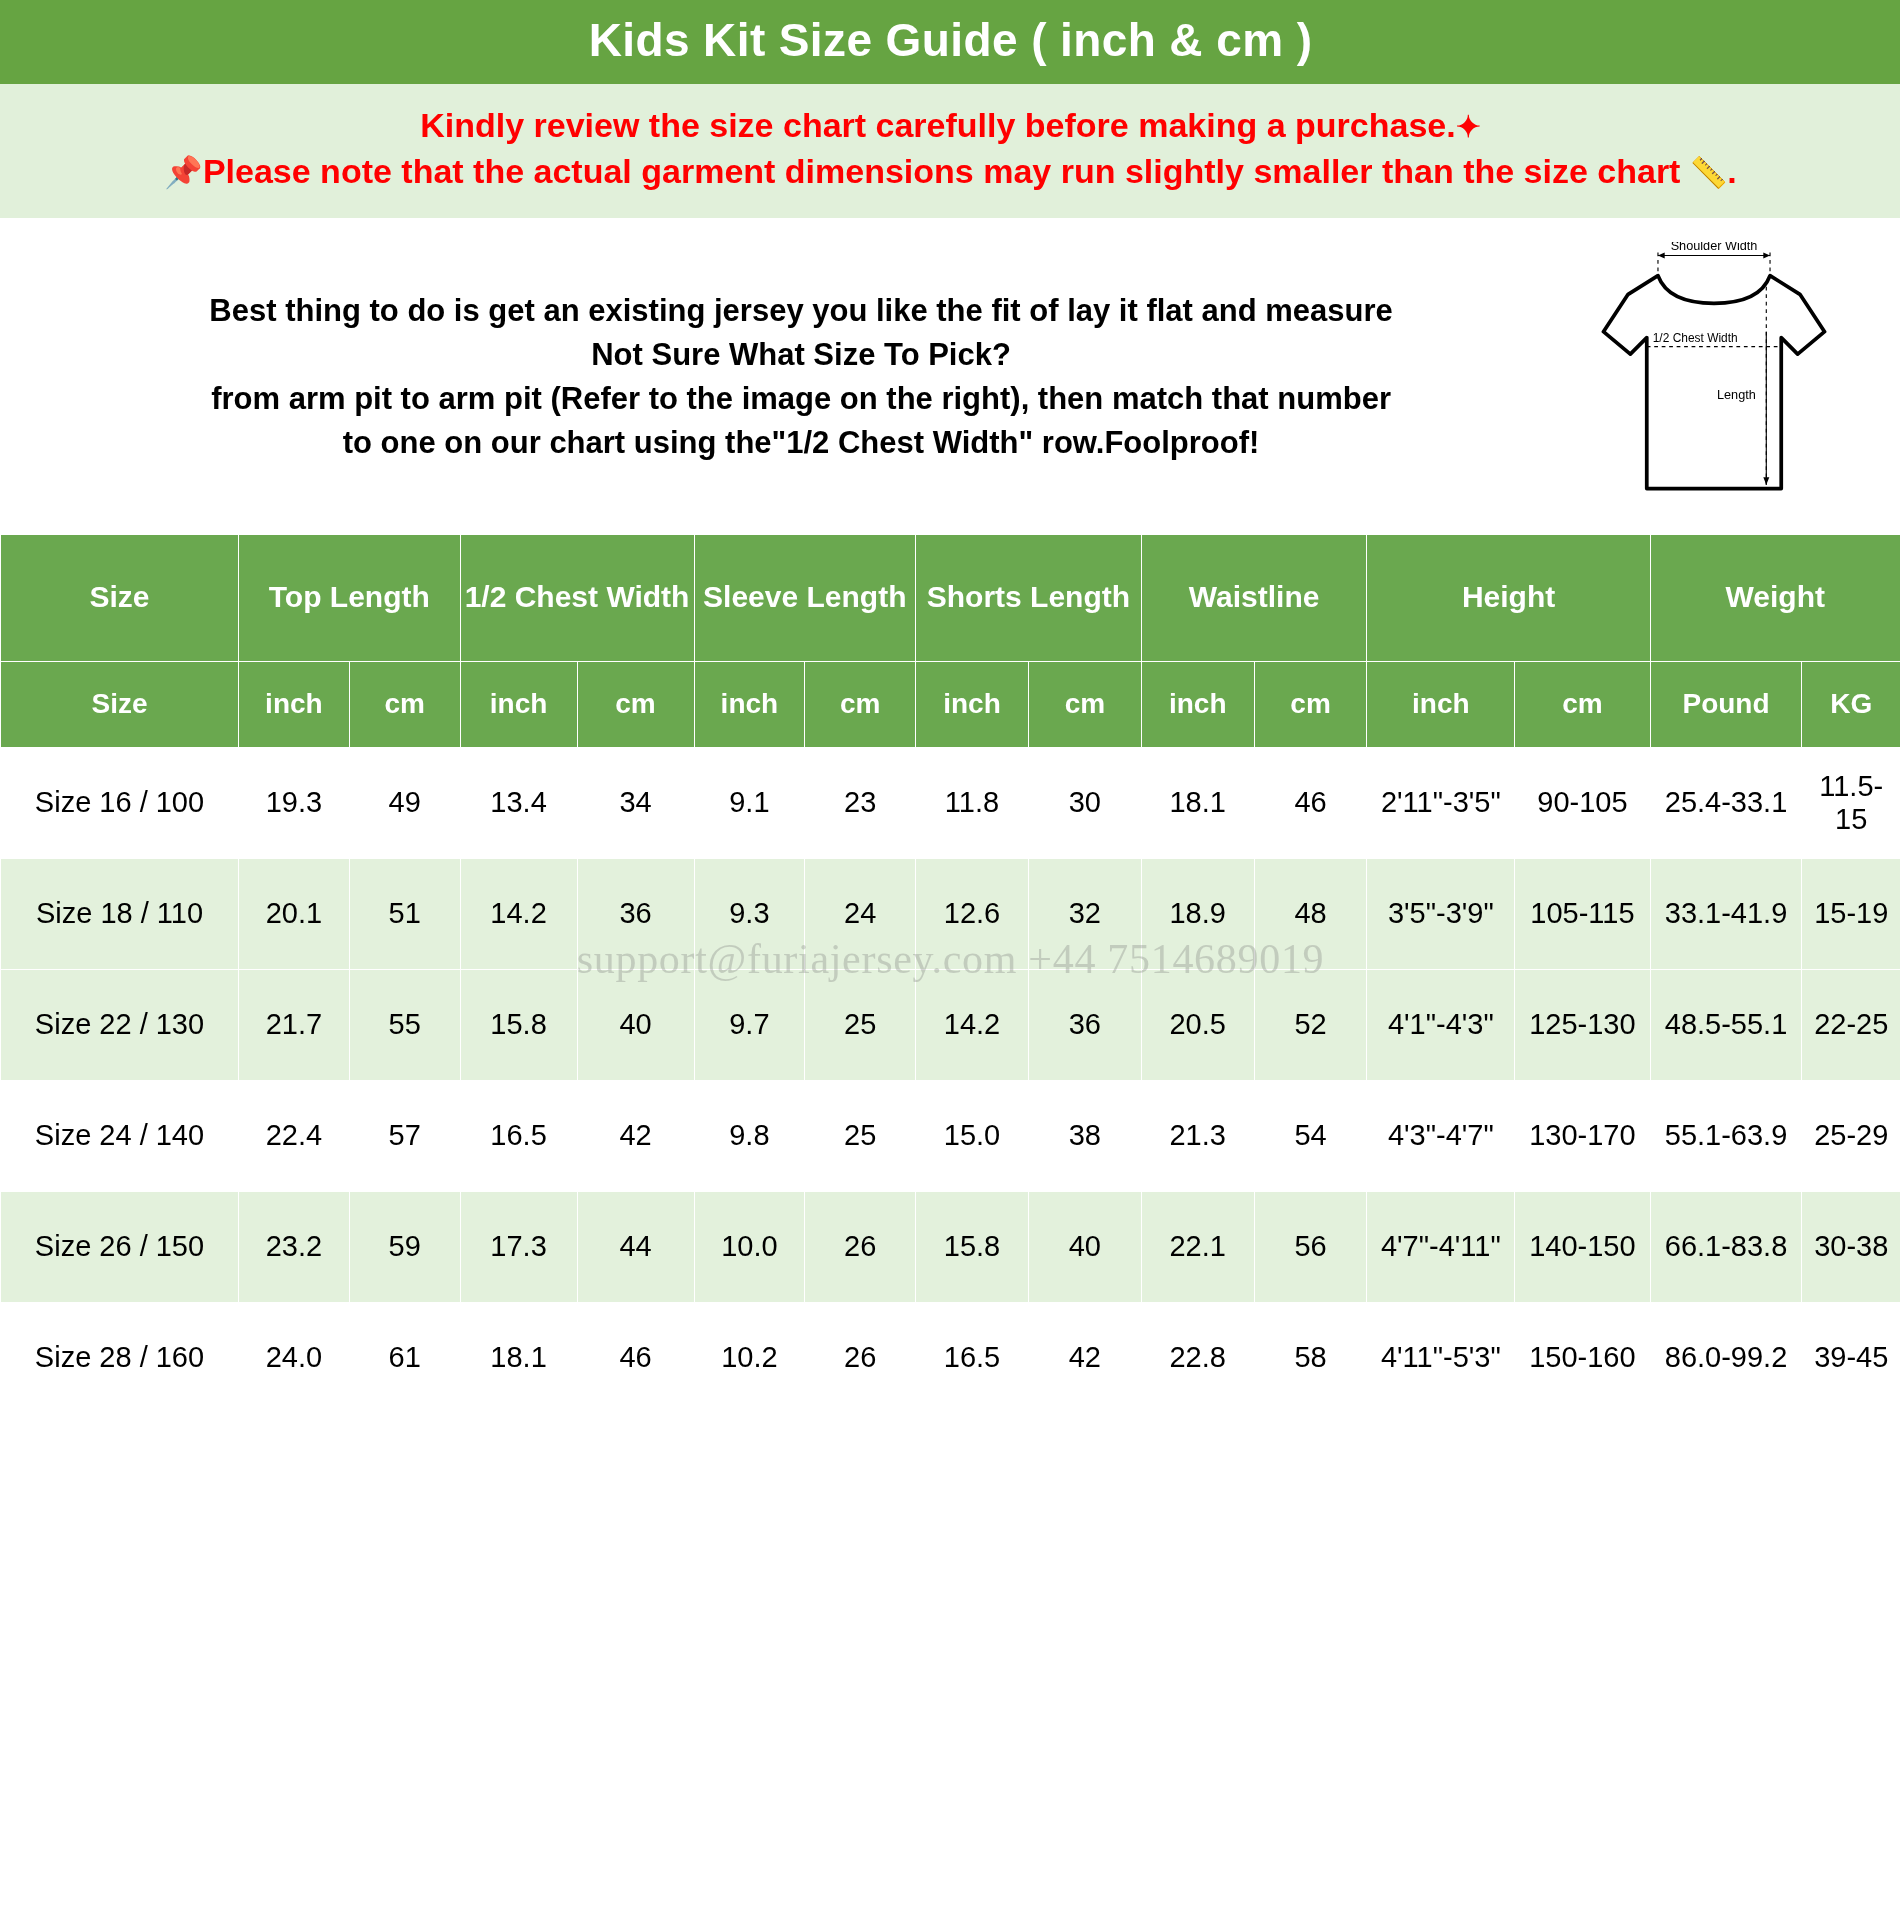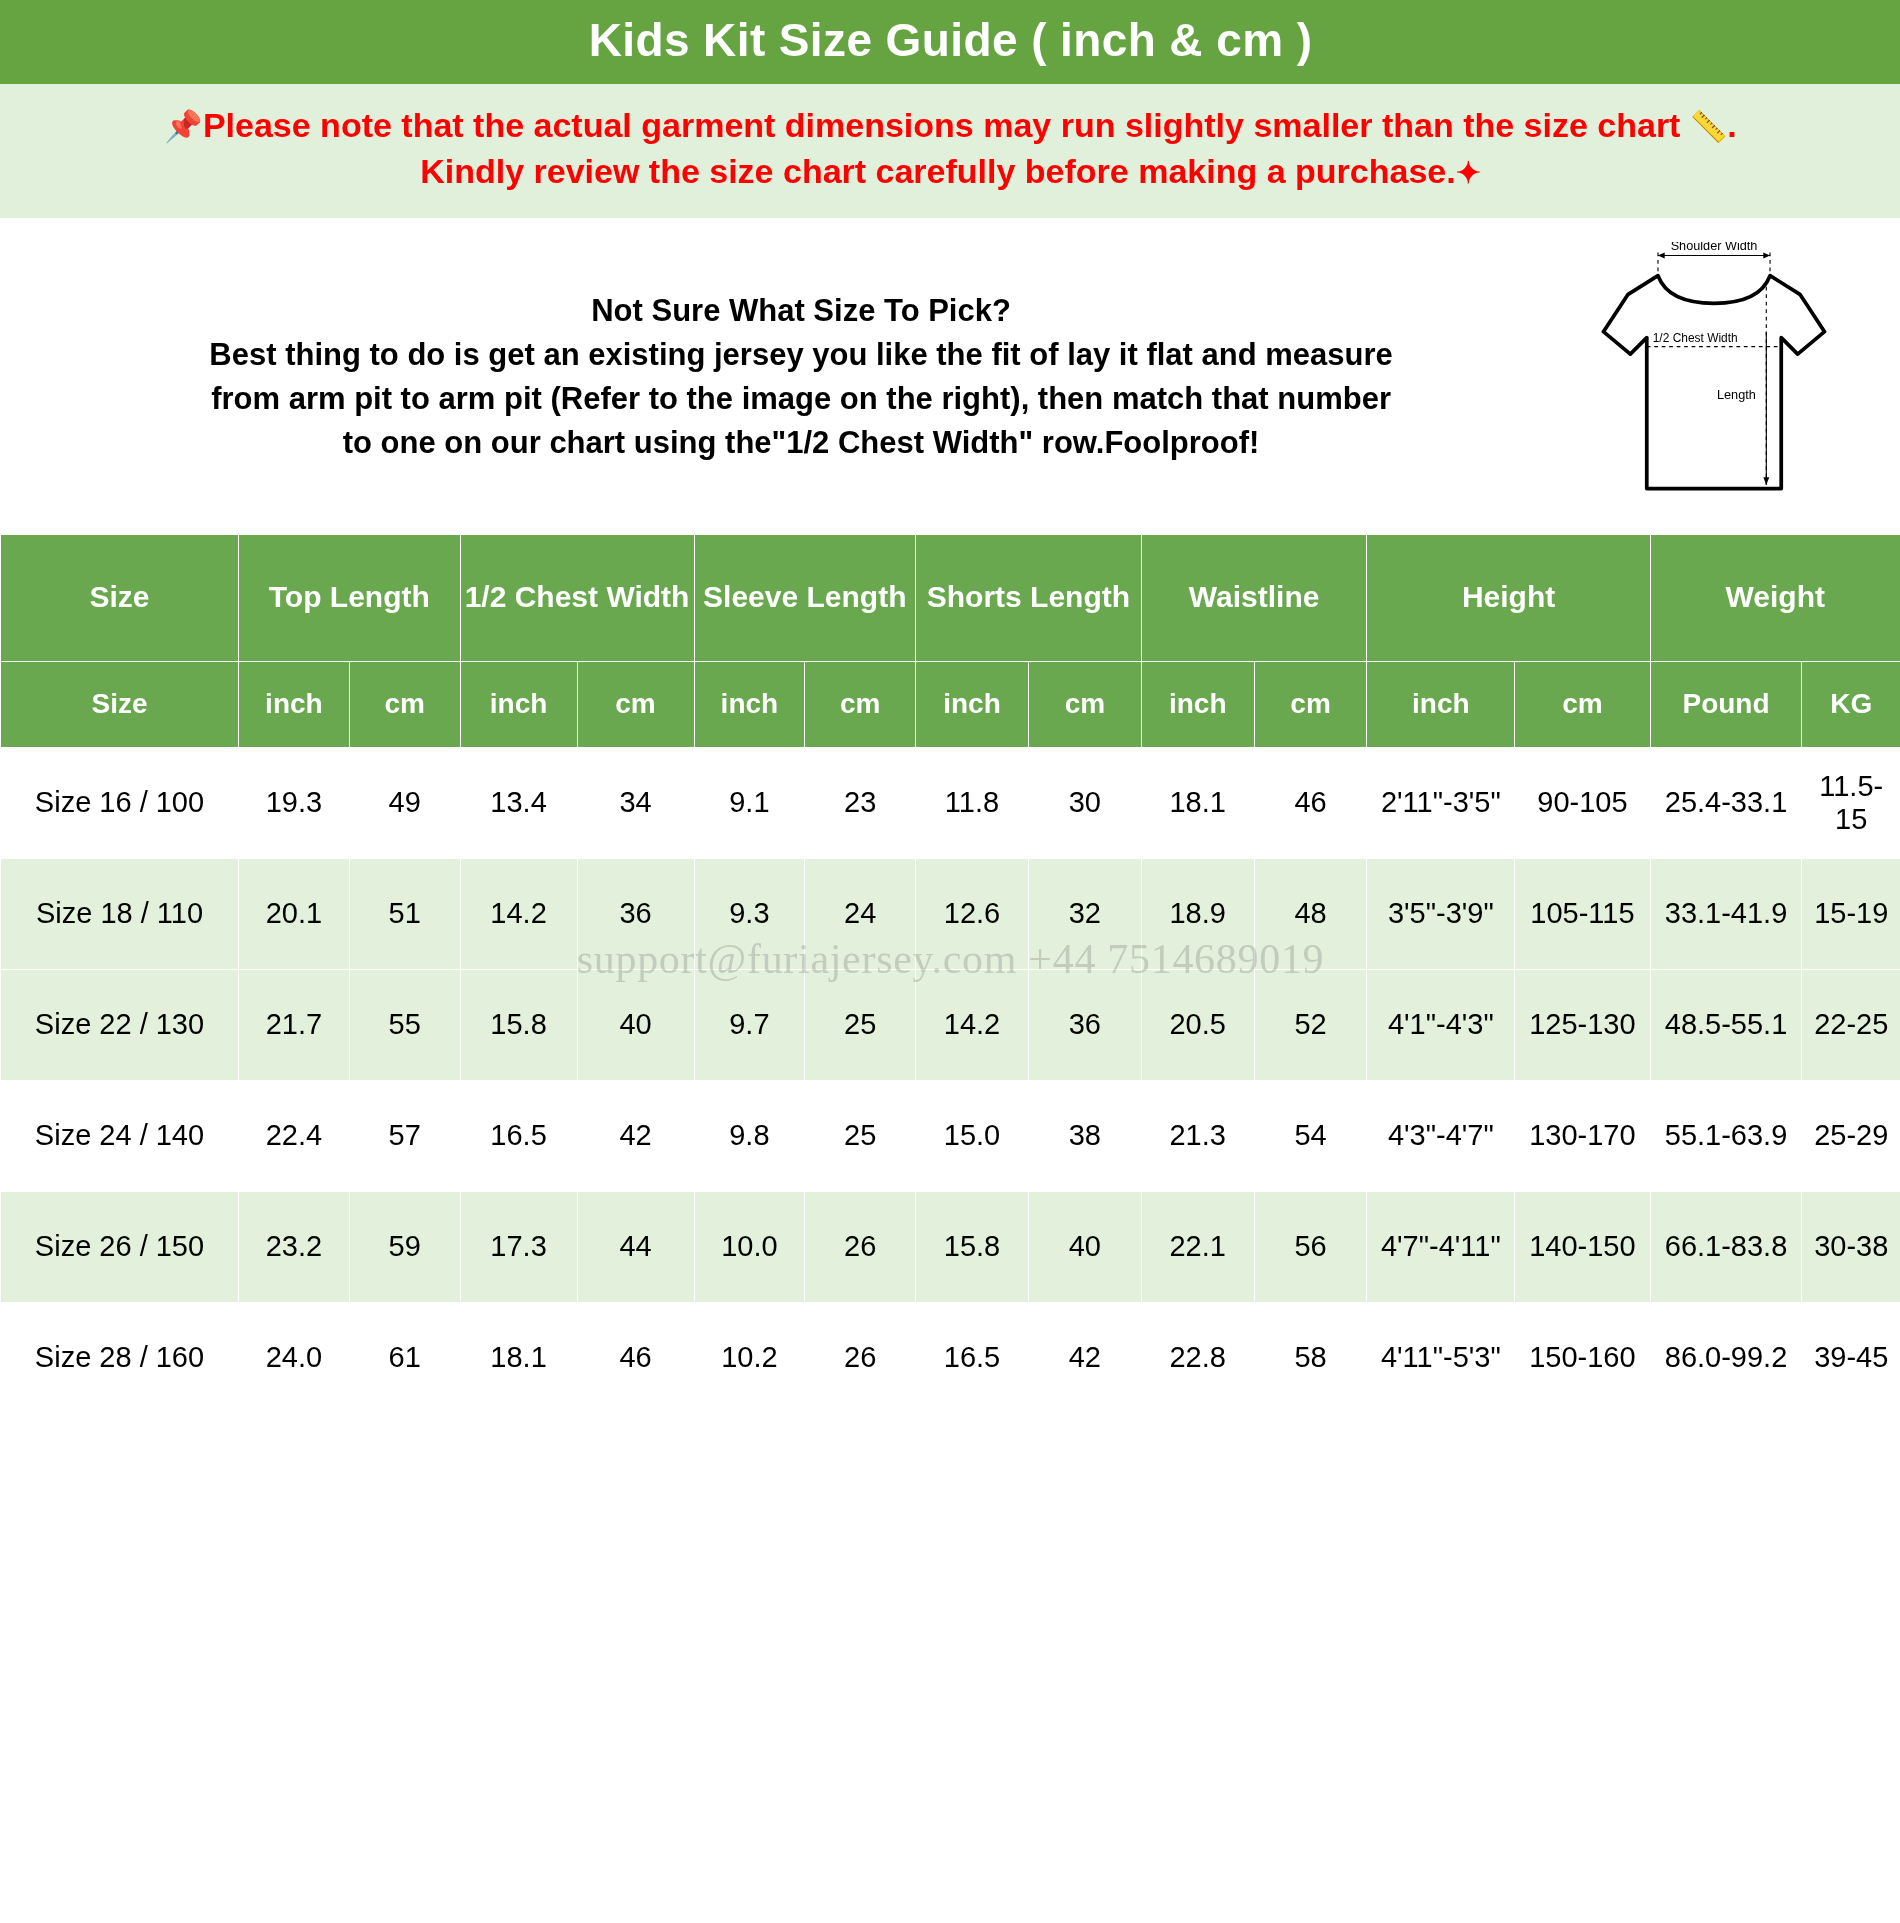--- a/index.html
+++ b/index.html
@@ -138,28 +138,28 @@
   }
 </style>
 </head>
 <body>
 
 <div class="sheet">
 
   <div class="title-bar">Kids Kit Size Guide ( inch &amp; cm )</div>
 
   <div class="notice">
+    <span class="line"><span>Kindly review the size chart carefully before making a purchase.</span><span class="spark-icon">✦</span></span>
     <span class="line"><span class="pin-icon">📌</span><span>Please note that the actual garment dimensions may run slightly smaller than the size chart</span> <span class="ruler-icon">📏</span><span>.</span></span>
-    <span class="line"><span>Kindly review the size chart carefully before making a purchase.</span><span class="spark-icon">✦</span></span>
   </div>
 
   <div class="help">
     <div class="help-text">
+      <span class="h-line">Best thing to do is get an existing jersey you like the fit of lay it flat and measure</span>
       <span class="h-line">Not Sure What Size To Pick?</span>
-      <span class="h-line">Best thing to do is get an existing jersey you like the fit of lay it flat and measure</span>
       <span class="h-line">from arm pit to arm pit (Refer to the image on the right), then match that number</span>
       <span class="h-line">to one on our chart using the"1/2 Chest Width" row.Foolproof!</span>
     </div>
     <div class="help-img">
       <svg width="254" height="269" viewBox="0 0 340 360">
 
         <line x1="95" y1="14" x2="95" y2="58" stroke="#000" stroke-width="1.5" stroke-dasharray="5,5"></line>
         <line x1="245" y1="14" x2="245" y2="58" stroke="#000" stroke-width="1.5" stroke-dasharray="5,5"></line>
         <line x1="95" y1="18" x2="245" y2="18" stroke="#000" stroke-width="1.5"></line>
         <polygon points="95,18 104,14 104,22" fill="#000"></polygon>

